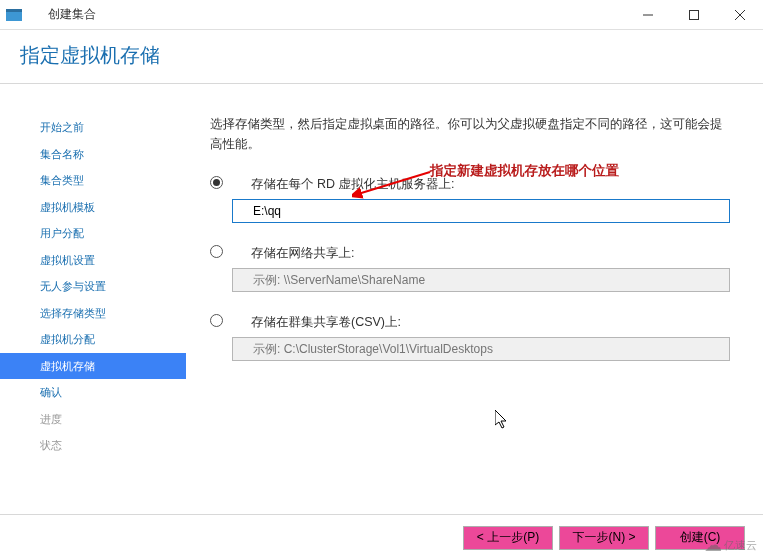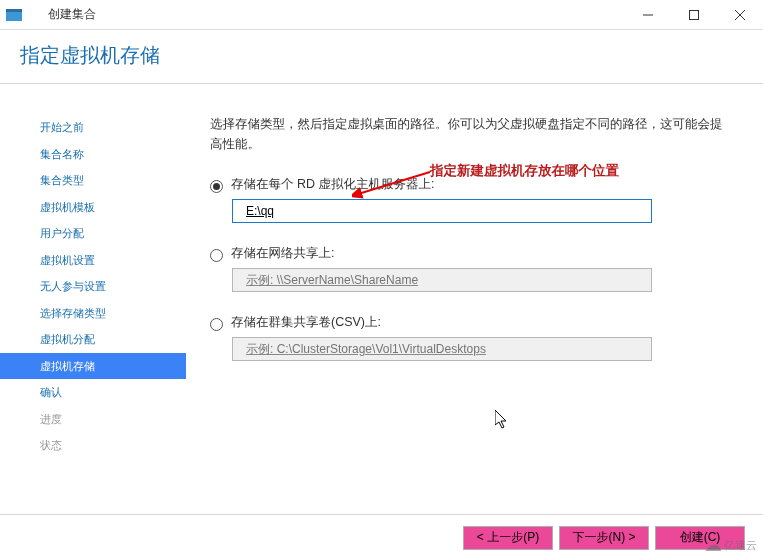--- a/index.html
+++ b/index.html
@@ -16,27 +16,27 @@
 
   .body { display: flex; height: 426px; }
   .sidebar { width: 186px; padding: 30px 0 0 0; }
   .sidebar-item { font-size: 11px; color: #333; padding: 5px 0 5px 40px; cursor: default; line-height: 1.5; }
   .sidebar-item.link { color: #1a6fb0; }
   .sidebar-item.selected { background: #3b82f6; color: #fff; }
   .sidebar-item.disabled { color: #999; }
 
   .main { flex: 1; padding: 30px 30px 0 24px; font-size: 12px; color: #333; position: relative; }
   .desc { font-size: 12.5px; line-height: 1.6; margin-bottom: 22px; }
-  .radio-row { display: flex; align-items: flex-end; margin-bottom: 6px; }
+  .radio-row { display: flex; align-items: flex-start; margin-bottom: 6px; gap: 20px; }
   .radio { width: 13px; height: 13px; border: 1px solid #555; border-radius: 50%; margin-right: 8px; display: inline-flex; align-items: center; justify-content: center; }
   .radio.checked::after { content: ""; width: 7px; height: 7px; background: #333; border-radius: 50%; }
   .radio-label { font-size: 12.5px; }
 
   .input-wrap { margin-left: 22px; margin-bottom: 22px; }
-  input.path { width: 420px; height: 24px; border: 1px solid #1979ca; padding: 0 13px; font-size: 12px; outline: none; text-decoration: underline; }
+  input.path { width: 498px; height: 24px; border: 1px solid #1979ca; padding: 0 20px; font-size: 12px; outline: none; }
   input.path.disabled { border: 1px solid #b6b6b6; background: #f0f0f0; color: #8a8a8a; }
 
   .annotation { position: absolute; color: #b91c1c; font-size: 13.5px; font-weight: bold; left: 430px; top: 162px; white-space: nowrap; }
   .arrow { position: absolute; left: 352px; top: 170px; pointer-events: none; }
 
   .footer { position: absolute; left: 0; right: 0; bottom: 0; height: 46px; border-top: 1px solid #d8d8d8; display: flex; align-items: center; justify-content: flex-end; padding-right: 14px; gap: 6px; background: #fff; }
   .btn { min-width: 90px; height: 24px; border: 1px solid #adadad; background: #ec4899; font-size: 12px; display: flex; align-items: center; justify-content: center; padding: 0 10px; }
   .btn.last { margin-right: 4px; }
 
   .cursor { position: absolute; left: 495px; top: 410px; pointer-events: none; }

